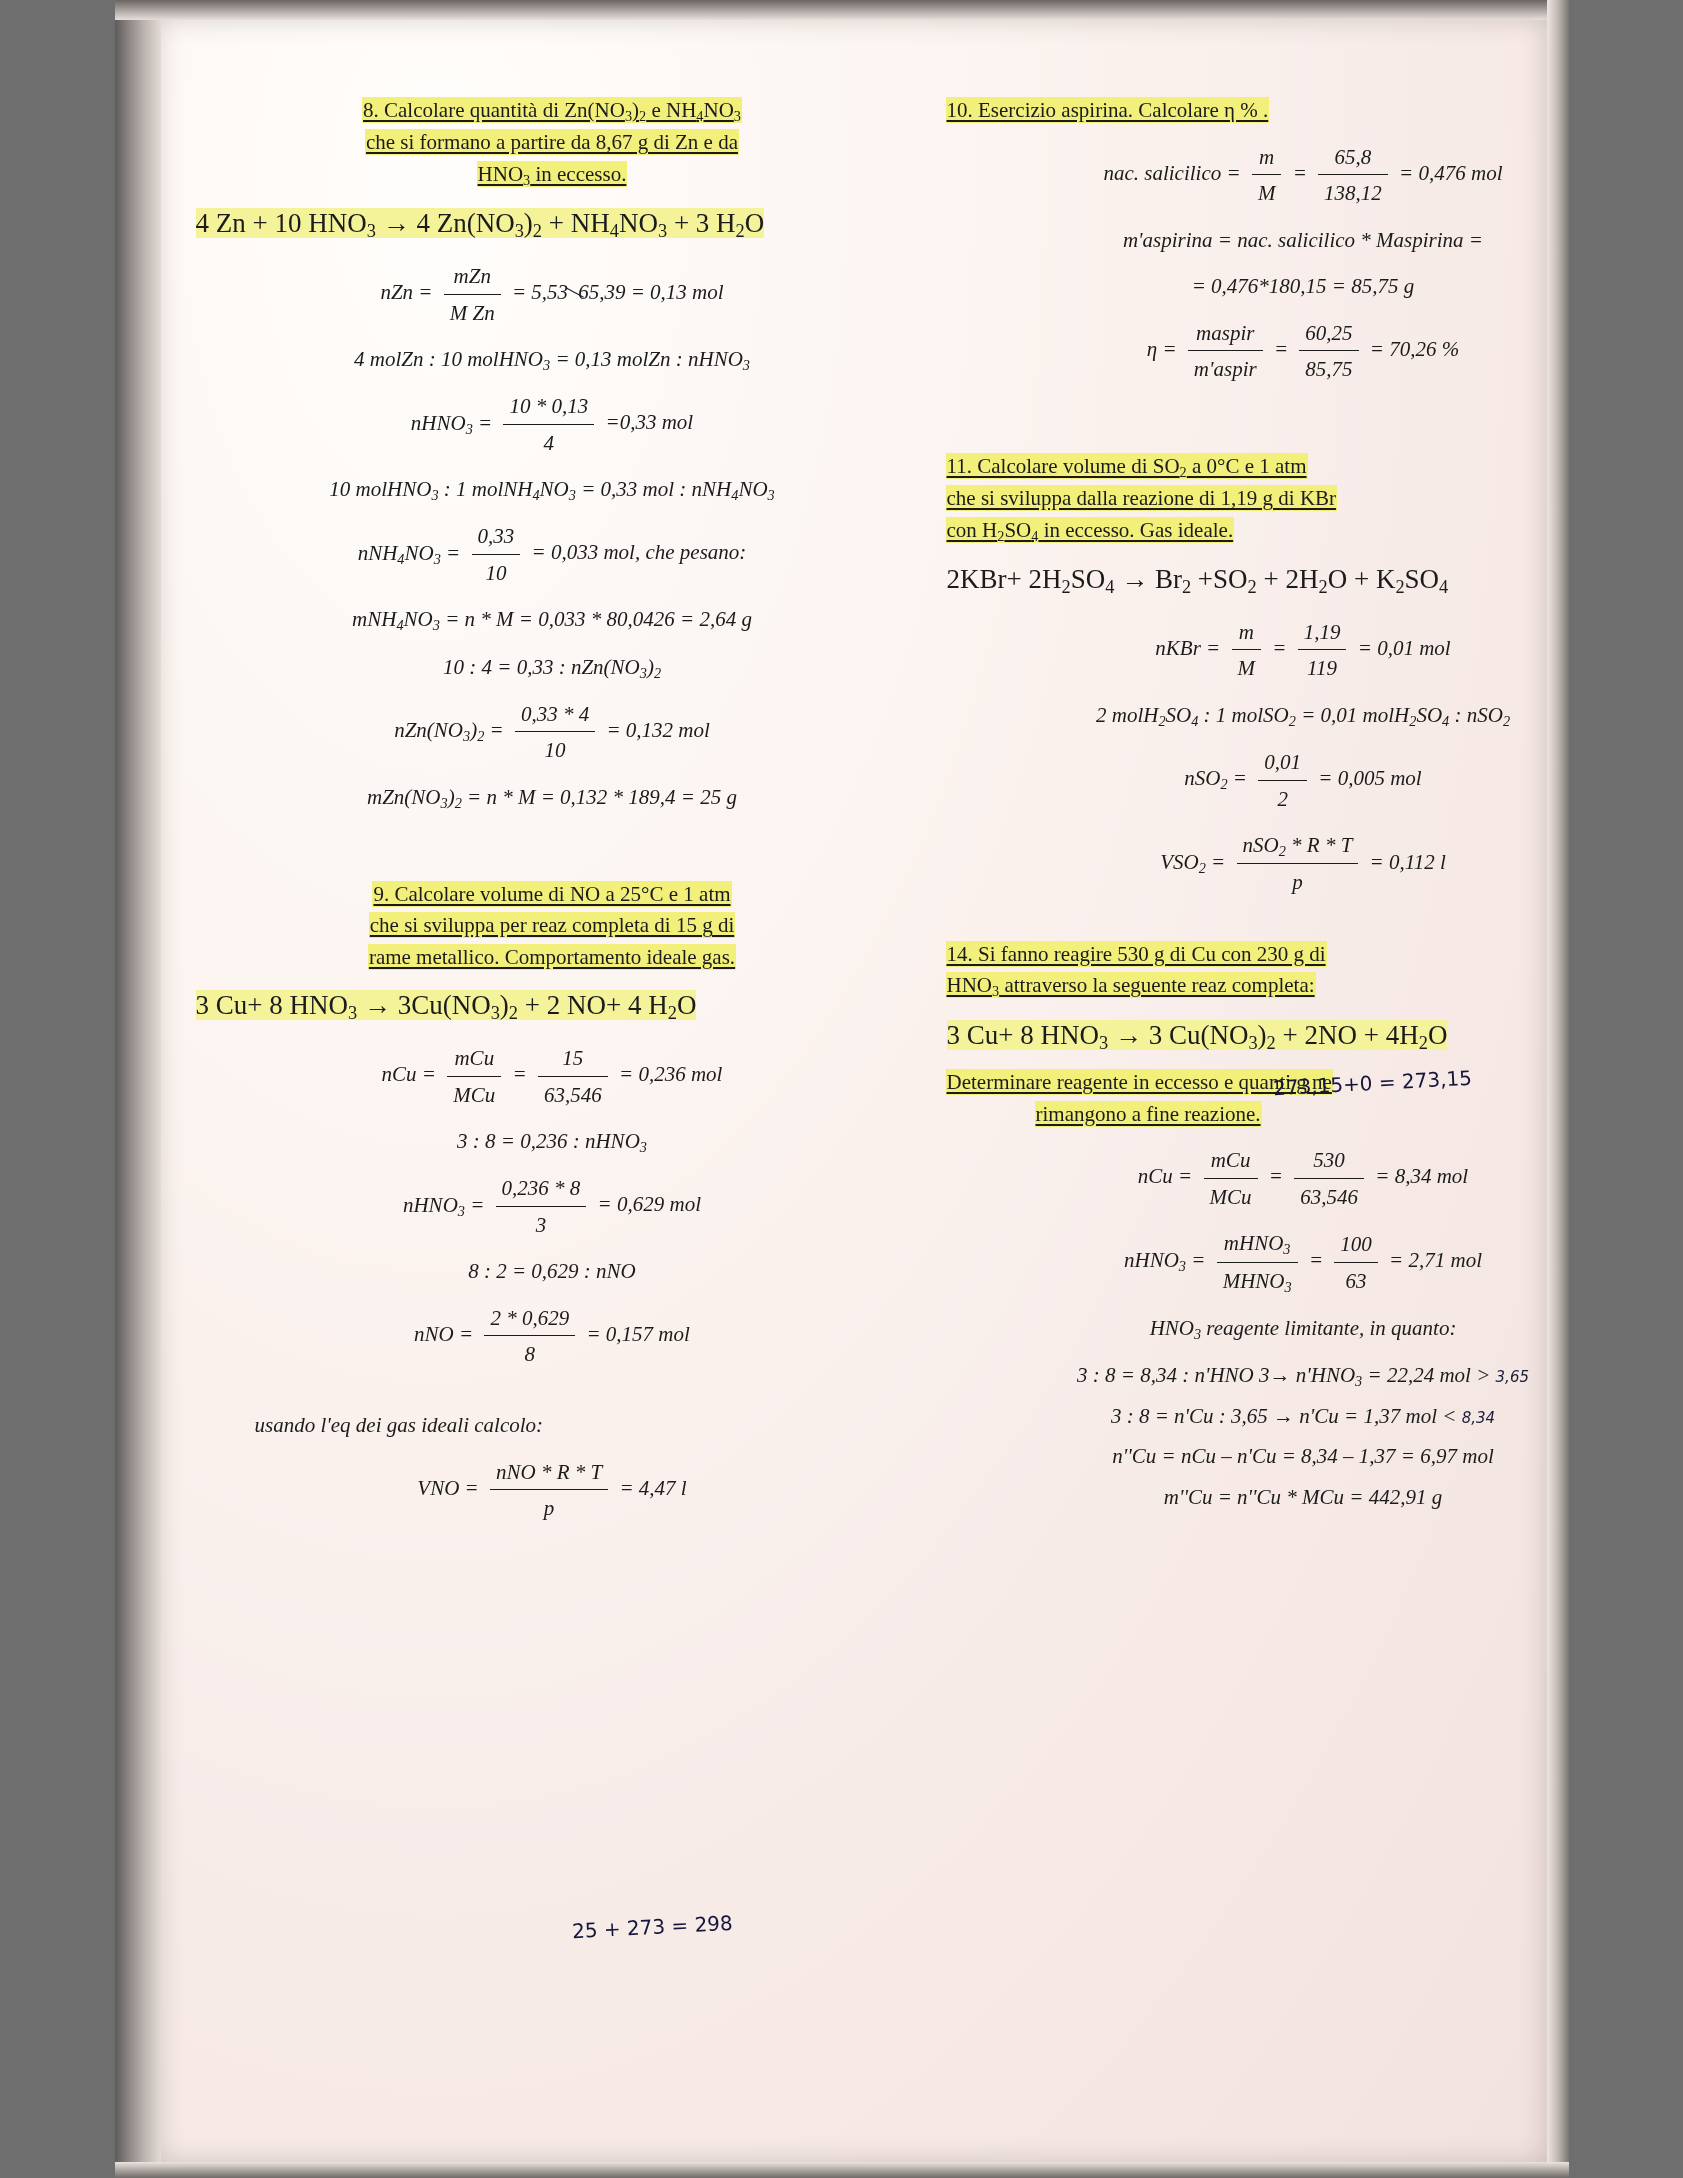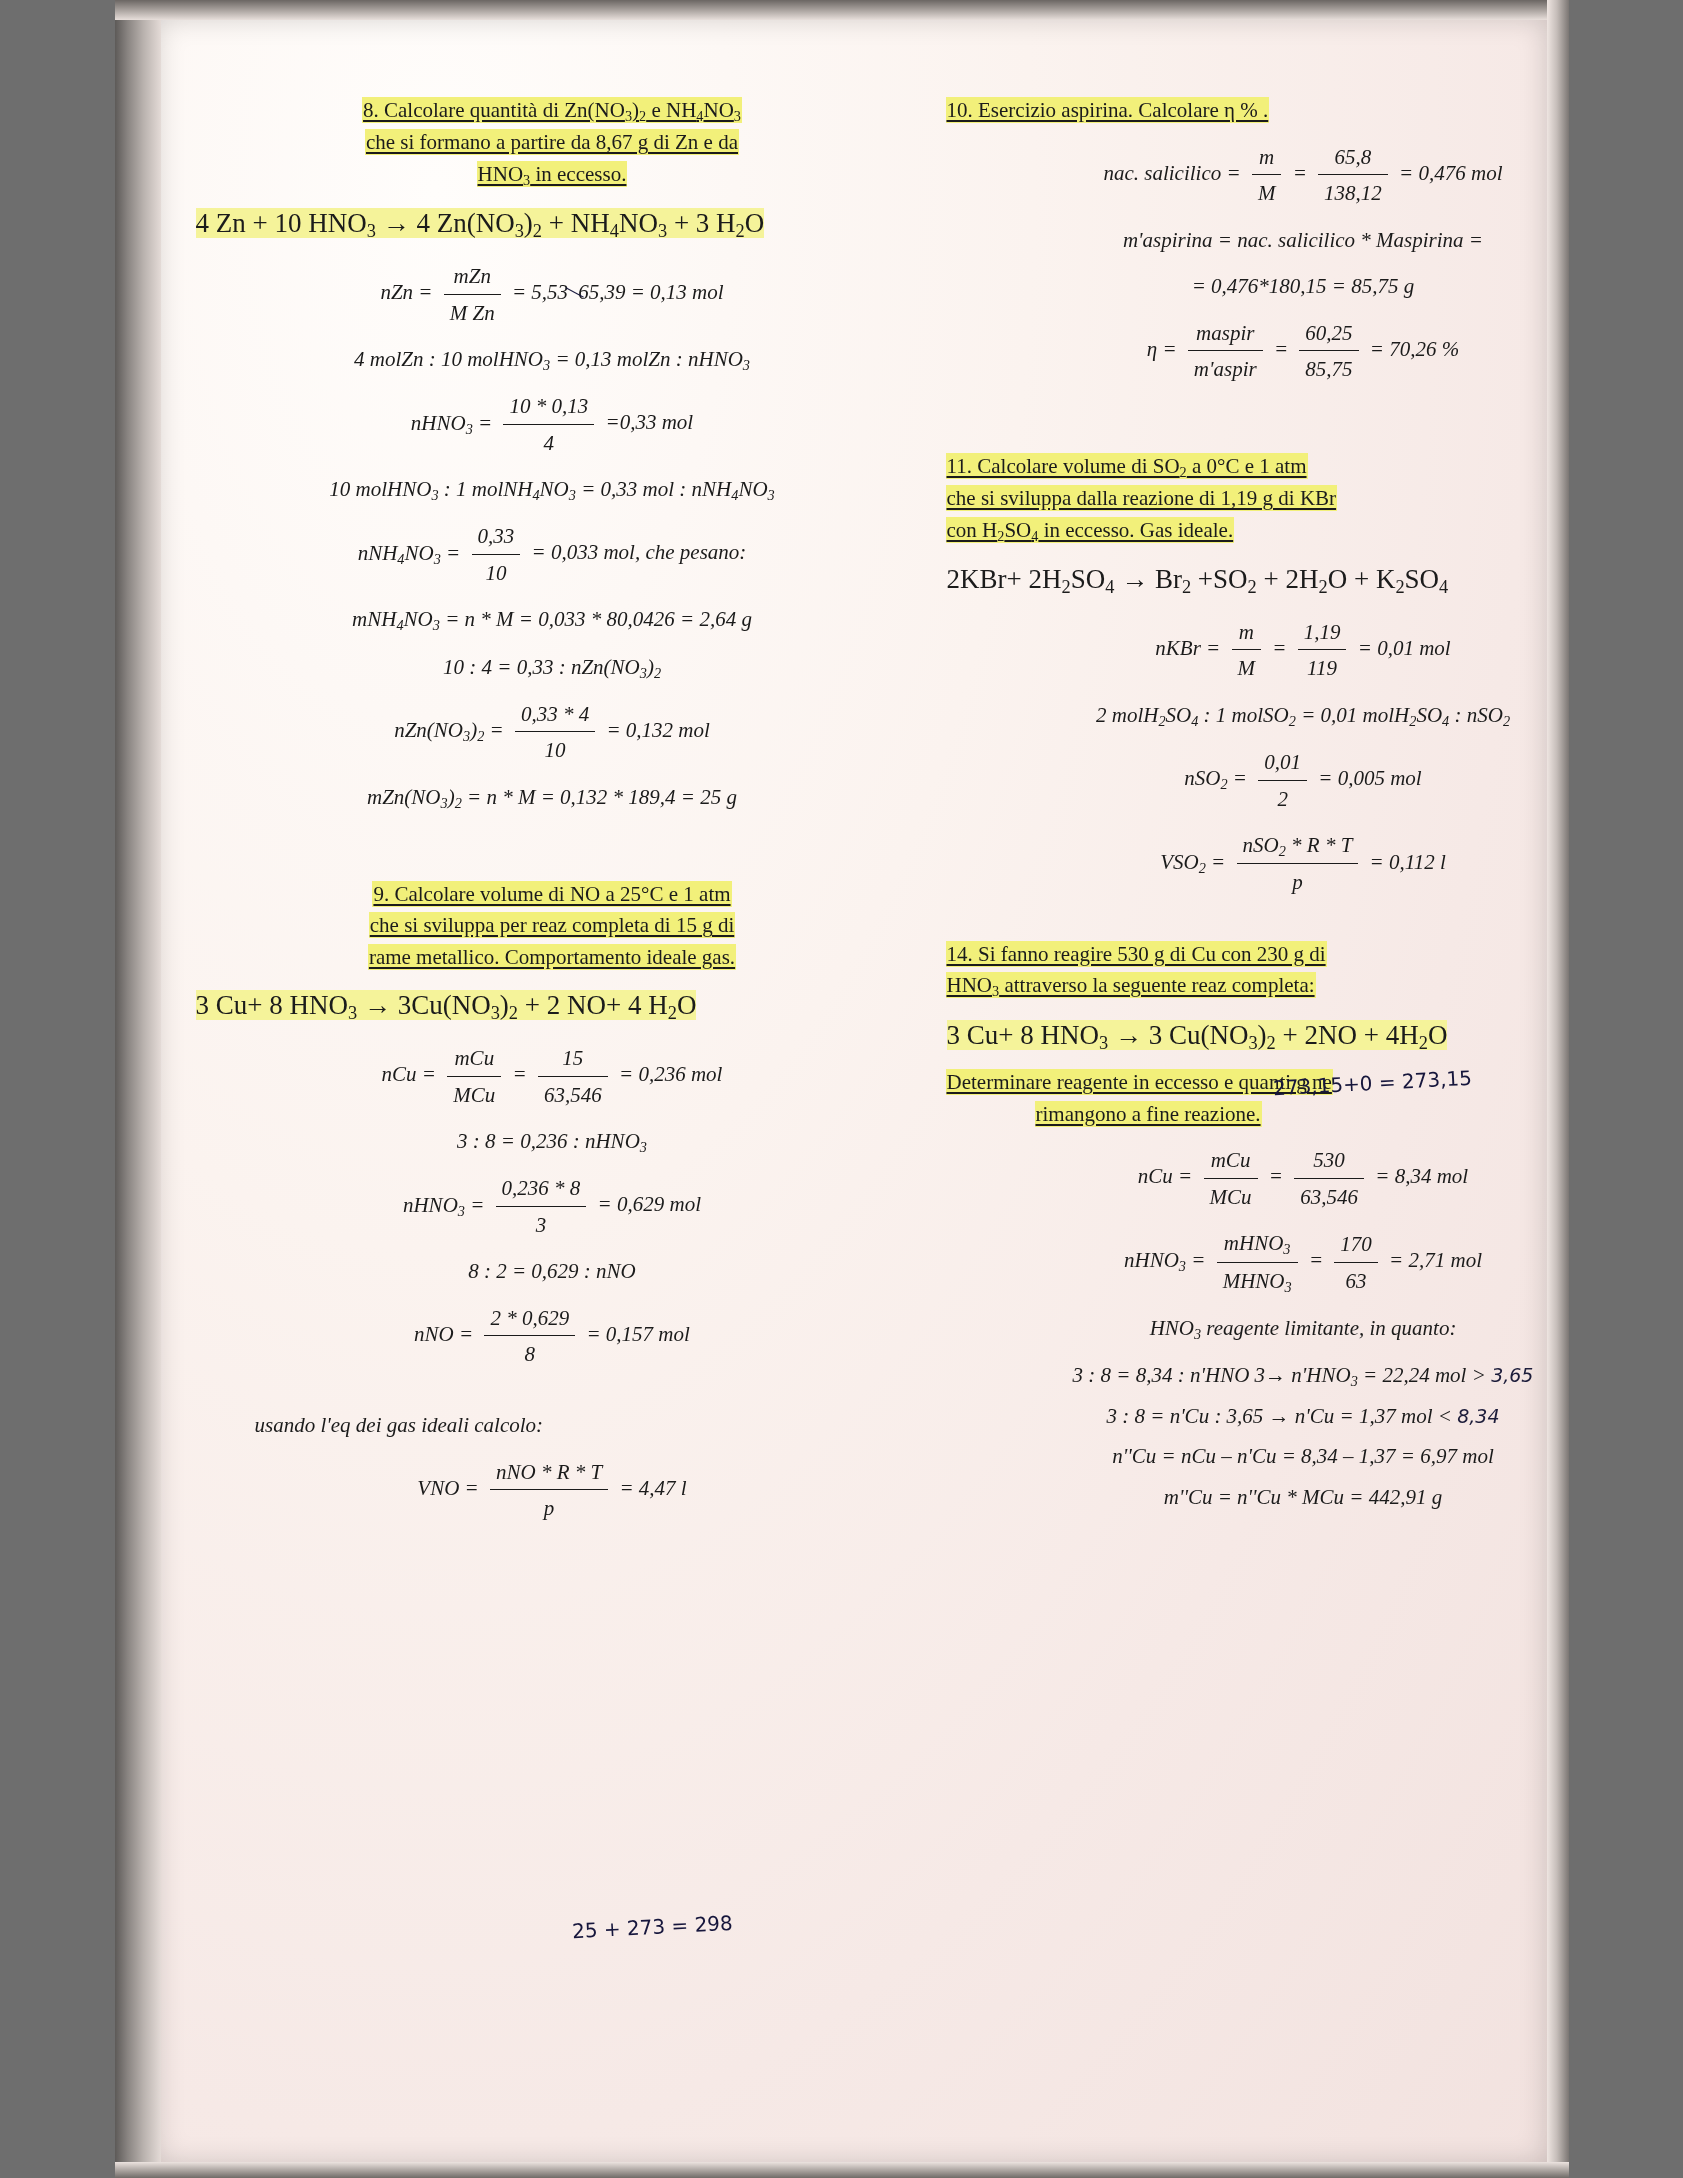--- a/index.html
+++ b/index.html
@@ -104,21 +104,21 @@
   }
   .frac .den {
     display: block;
     padding: 2px 6px 0 6px;
     white-space: nowrap;
   }
 
   .pen {
     font-family: "DejaVu Sans", sans-serif;
     color: #1c1c3a;
-    font-size: 19px;
+    font-size: 15px;
   }
   .pen-abs {
     position: absolute;
     font-family: "DejaVu Sans", sans-serif;
     color: #16163c;
     font-size: 20px;
     transform: rotate(-3deg);
   }
   .slash {
     display: inline-block;
@@ -385,21 +385,21 @@
       </div>
 
       <div class="eqline">
         <span>nHNO<sub>3</sub> =</span>
         <span class="frac">
           <span class="num">mHNO<sub>3</sub></span>
           <span class="den">MHNO<sub>3</sub></span>
         </span>
         =
         <span class="frac">
-          <span class="num">170</span>
+          <span class="num">100</span>
           <span class="den">63</span>
         </span>
         <span>= 2,71 mol</span>
       </div>
 
       <div class="eqline">HNO<sub>3</sub> reagente limitante, in quanto:</div>
 
       <div class="eqline" style="margin:8px 0;">
         <span>3 : 8 = 8,34 : n'HNO 3→  n'HNO<sub>3</sub> = 22,24 mol &gt; </span><span class="pen">3,65</span>
       </div>

